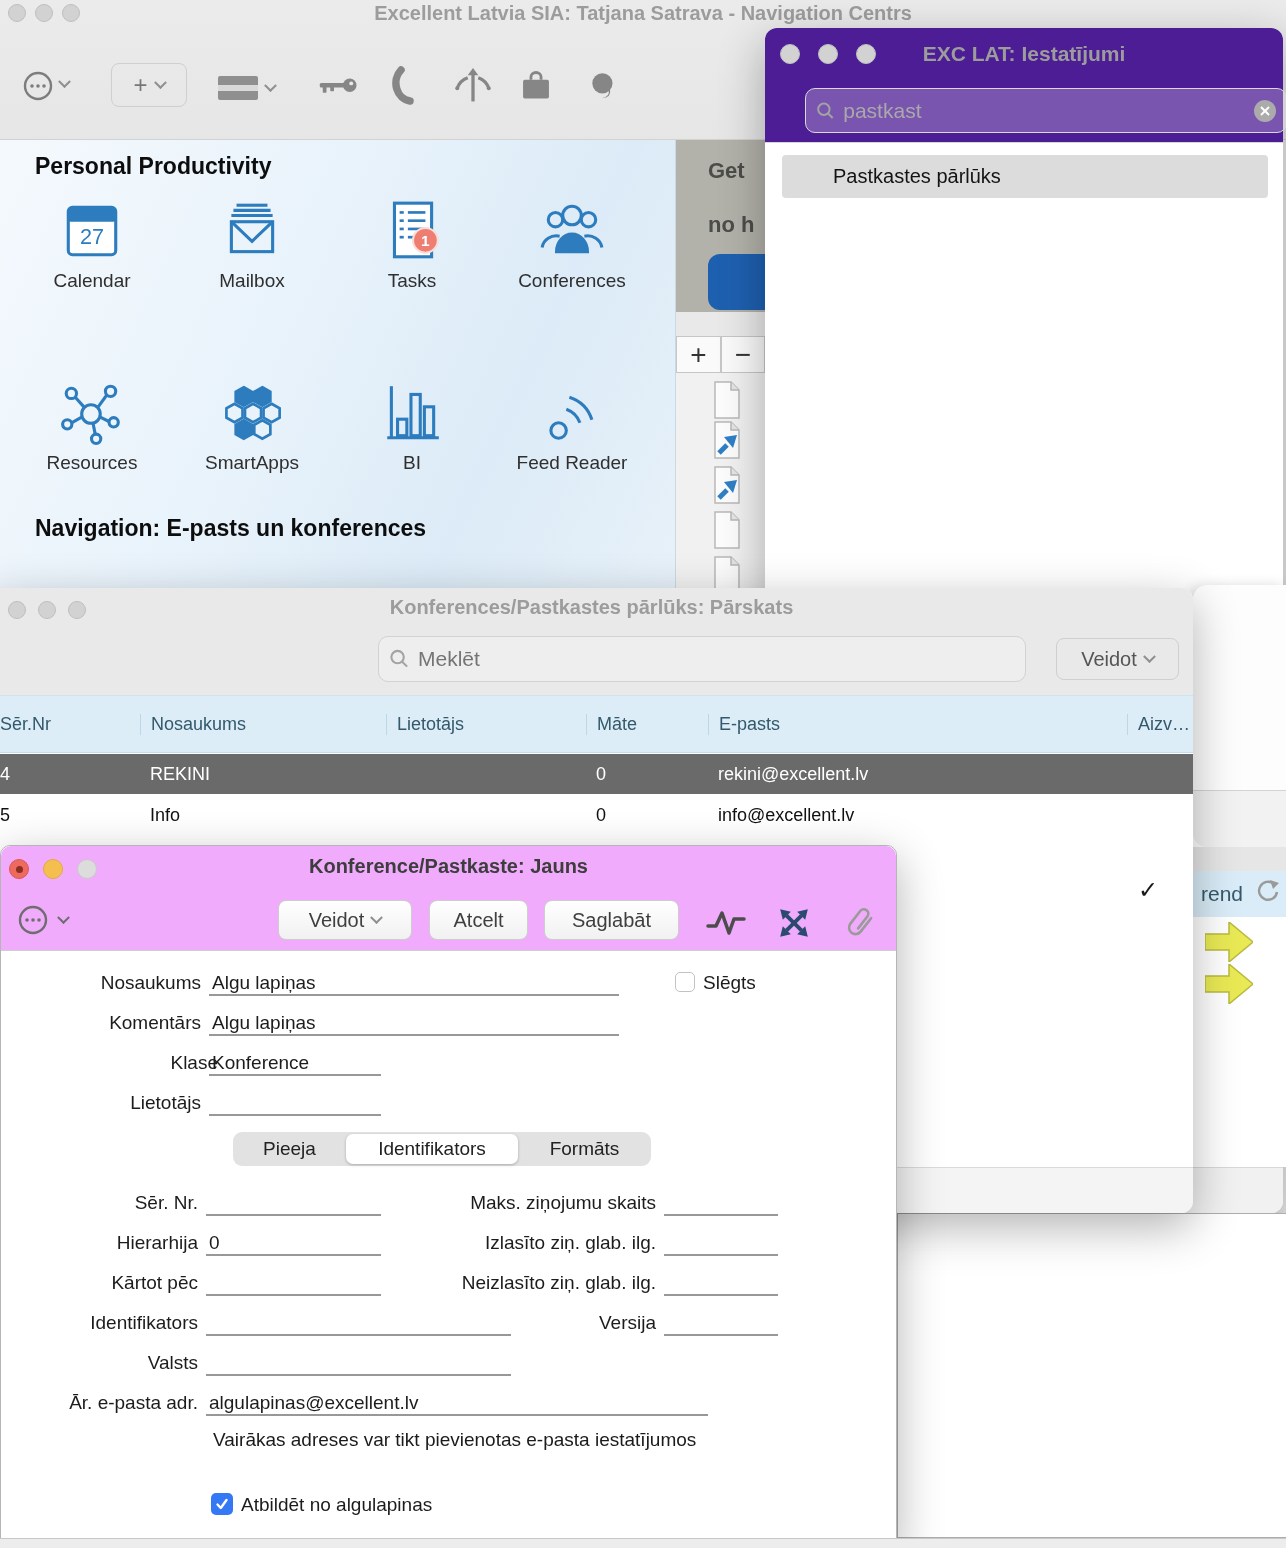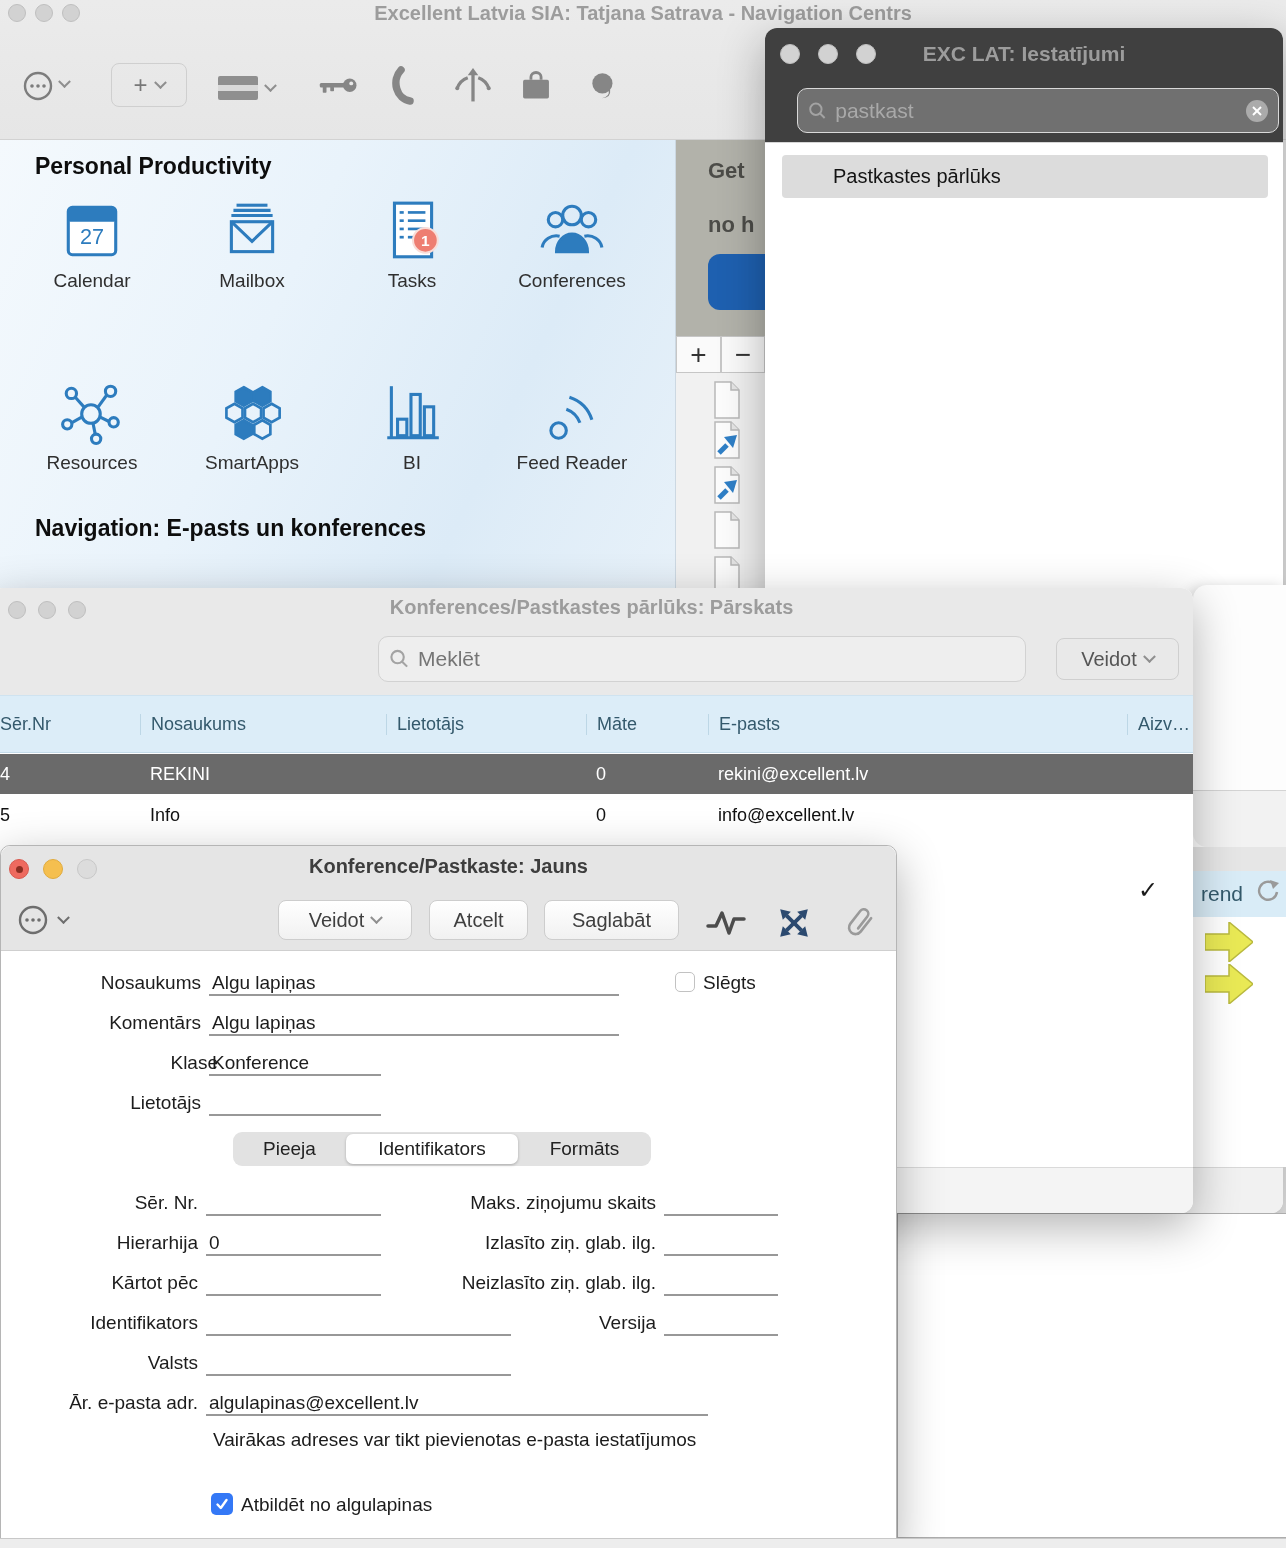--- a/index.html
+++ b/index.html
@@ -203,21 +203,21 @@
           <circle cx="19" cy="49" r="7.5"></circle>
           <path d="M26.5,28.3 A22,22 0 0 1 39.7,41.5"></path>
           <path d="M29.5,16.7 A34,34 0 0 1 51.3,38.5"></path>
         </svg>
       <div class="lbl">Feed Reader</div>
     </div>
 
     <div class="abs" style="left:35px;top:375px;font-size:23px;font-weight:800;color:#0d0d0d;">Navigation: E-pasts un konferences</div>
   </div>
 
-  <div class="abs" style="left:676px;top:140px;width:89px;height:196px;background:#b2b2aa;overflow:hidden;">
+  <div class="abs" style="left:676px;top:140px;width:89px;height:172px;background:#b2b2aa;overflow:hidden;">
     <div class="abs" style="left:32px;top:18px;font-size:22px;font-weight:bold;color:#4c4c48;">Get</div>
     <div class="abs" style="left:32px;top:72px;font-size:22px;font-weight:bold;color:#4c4c48;">no h</div>
     <div class="abs" style="left:32px;top:114px;width:130px;height:56px;background:#1e60b0;border-radius:12px;">
       
     </div>
   </div>
 
   <div class="abs" style="left:676px;top:336px;width:45px;height:37px;background:#fafafa;border:1px solid #c6c6c6;display:flex;align-items:center;justify-content:center;font-size:28px;color:#333;">
     <span>+</span>
   </div>
@@ -247,26 +247,26 @@
           <path d="M19,2 v8 h8" fill="#e6e6e6" stroke="#b8b8b8" stroke-width="1.5"></path>
         </svg></span>
     <span class="doc" style="top:182px;"><svg width="30" height="40" viewBox="0 0 30 40">
           <path d="M3,2 h16 l8,8 v28 h-24 z" fill="#fcfcfc" stroke="#b8b8b8" stroke-width="1.5"></path>
           <path d="M19,2 v8 h8" fill="#e6e6e6" stroke="#b8b8b8" stroke-width="1.5"></path>
         </svg></span>
   </div>
 </div>
 
 <div class="win" style="left:765px;top:28px;width:518px;height:1185px;background:#fff;border-radius:12px;z-index:10;">
-  <div class="abs" style="left:0;top:0;width:518px;height:115px;background:#404040;border-bottom:1px solid #d6d6d6;border-radius:12px 12px 0 0;">
+  <div class="abs" style="left:0;top:0;width:518px;height:115px;background:#4c1d95;border-bottom:1px solid #d6d6d6;border-radius:12px 12px 0 0;">
     <span class="light" style="left:15px;top:16px;width:20px;height:20px;"></span>
     <span class="light" style="left:53px;top:16px;width:20px;height:20px;"></span>
     <span class="light" style="left:91px;top:16px;width:20px;height:20px;"></span>
     <div class="wtitle abs" style="left:0;top:14px;width:518px;font-size:21px;">EXC LAT: Iestatījumi</div>
-    <div class="searchbox" style="left:32px;top:60px;width:482px;height:45px;border-color:#d9d9d9;">
+    <div class="searchbox" style="left:40px;top:60px;width:482px;height:45px;border-color:#d9d9d9;">
       <svg width="22" height="22" viewBox="0 0 22 22">
           <circle cx="9" cy="9" r="6.5" fill="none" stroke="#a3a3a3" stroke-width="2.2"></circle>
           <line x1="13.8" y1="13.8" x2="19" y2="19" stroke="#a3a3a3" stroke-width="2.2"></line>
         </svg>
       <input style="color: rgb(169, 169, 169);" value="pastkast">
       <span style="width:22px;height:22px;border-radius:50%;background:#ababab;flex:none;display:flex;align-items:center;justify-content:center;">
         <svg width="10" height="10" viewBox="0 0 10 10">
             <line x1="1" y1="1" x2="9" y2="9" stroke="#fff" stroke-width="2"></line>
             <line x1="9" y1="1" x2="1" y2="9" stroke="#fff" stroke-width="2"></line>
           </svg>
@@ -349,21 +349,21 @@
     <div class="tcell c4">info@excellent.lv</div>
     <div class="tcell c5"></div>
   </div>
 
   <span class="abs" style="left:1148px;top:288px;font-size:24px;font-weight:bold;color:#1a1a1a;">✓</span>
 
   <div class="abs" style="left:0;bottom:0;width:1203px;height:46px;background:#f4f4f4;border-top:1px solid #dadada;border-radius:0 0 12px 12px;"></div>
 </div>
 
 <div class="win" style="left:0;top:845px;width:897px;height:703px;background:#fff;border:1px solid #b5b5b5;border-radius:10px 10px 0 0;z-index:30;">
-  <div class="abs" style="left:0;top:0;width:895px;height:105px;background:#e5e5e5;border-bottom:1px solid #cfcfcf;border-radius:10px 10px 0 0;">
+  <div class="abs" style="left:0;top:0;width:895px;height:105px;background:#f0abfc;border-bottom:1px solid #cfcfcf;border-radius:10px 10px 0 0;">
     <span class="light" style="left:8px;top:13px;width:20px;height:20px;background:#ee6a5f;border-color:#d95a50;"></span>
     <span class="abs" style="left:15px;top:20px;width:7px;height:7px;border-radius:50%;background:#8c2e22;z-index:2;"></span>
     <span class="light" style="left:42px;top:13px;width:20px;height:20px;background:#f5bf4f;border-color:#e0ab3e;"></span>
     <span class="light" style="left:76px;top:13px;width:20px;height:20px;background:#dcdcdc;border-color:#c8c8c8;"></span>
     <div class="wtitle abs" style="left:0;top:9px;width:895px;color:#3d3d3d;">Konference/Pastkaste: Jauns</div>
 
     <span class="abs" style="left:16px;top:58px;">
       <svg width="32" height="32" viewBox="0 0 32 32">
           <circle cx="16" cy="16" r="13" fill="none" stroke="#6e6e6e" stroke-width="2.4"></circle>
           <circle cx="10" cy="16" r="1.8" fill="#6e6e6e"></circle>

